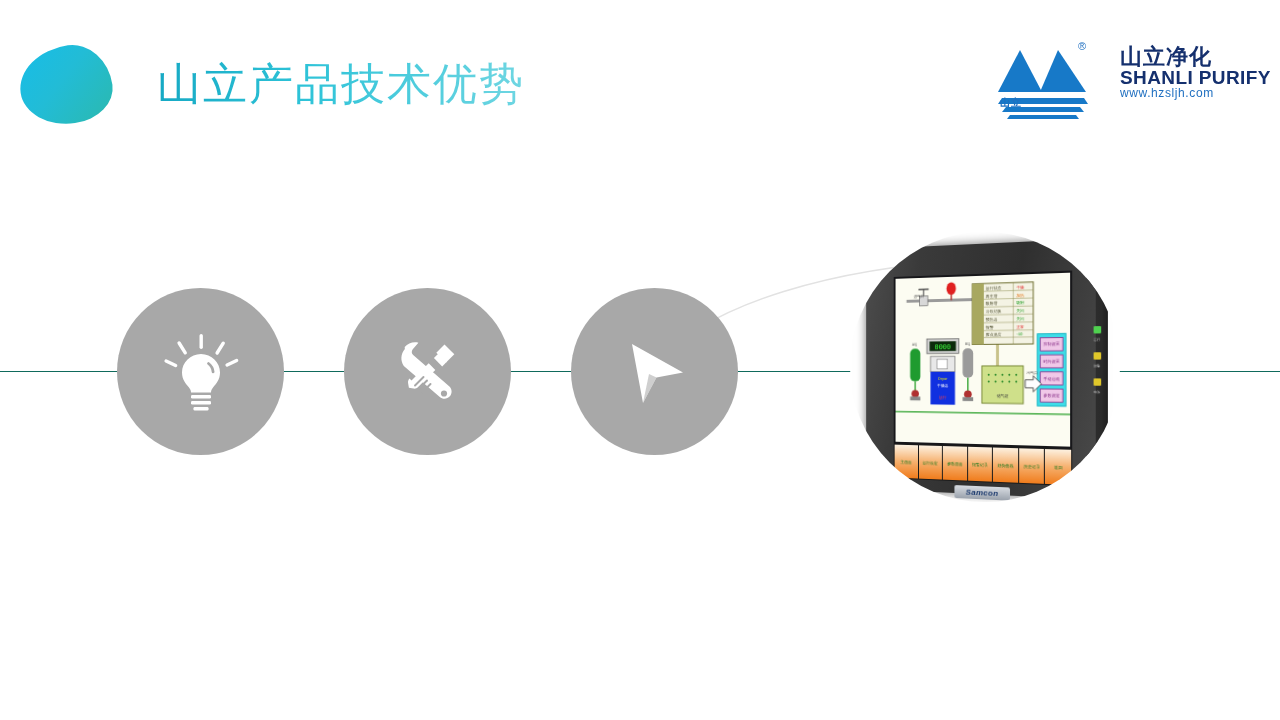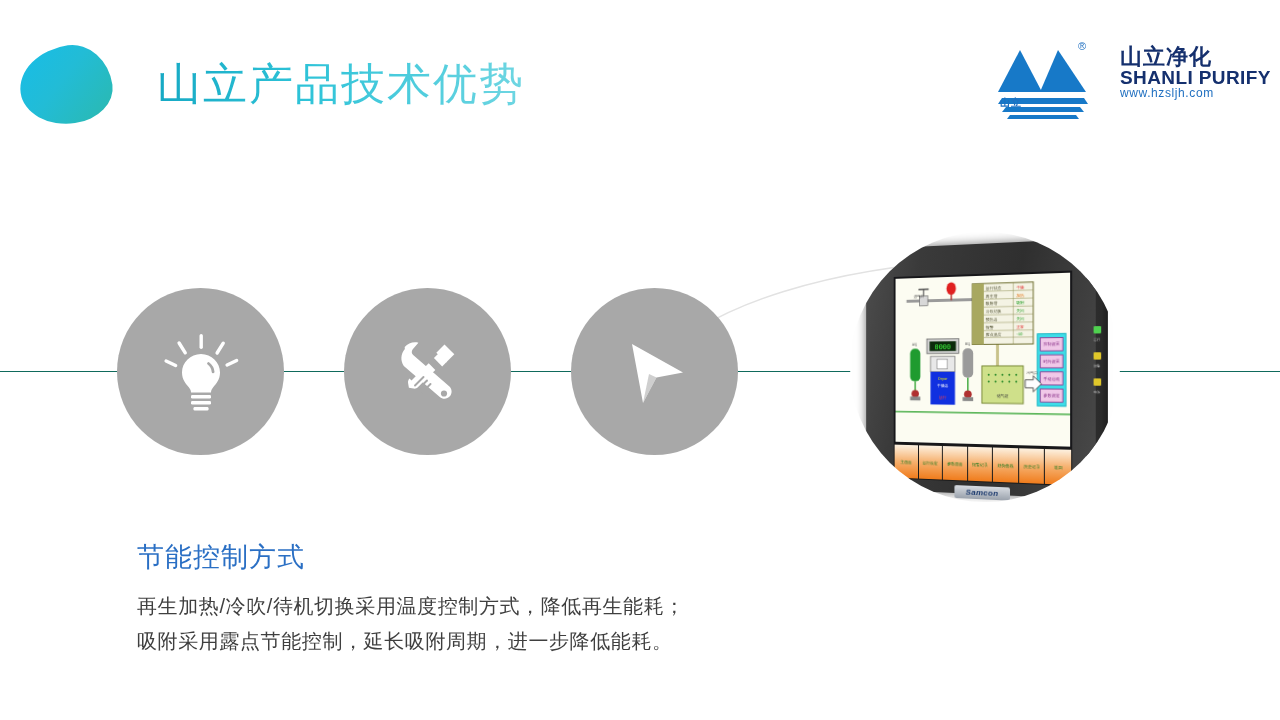--- a/index.html
+++ b/index.html
@@ -302,19 +302,14 @@
           <div class="led-lbl">报警</div>
           <div class="led" style="background:#e0c72a"></div>
           <div class="led-lbl">电源</div>
         </div>
 
         <div class="nameplate">Samcon</div>
       </div>
     </div>
   </div>
 
-  <div class="subhead">节能控制方式</div>
-  <div class="body-lines">
-    <div class="body-line">再生加热/冷吹/待机切换采用温度控制方式，降低再生能耗；</div>
-    <div class="body-line">吸附采用露点节能控制，延长吸附周期，进一步降低能耗。</div>
-  </div>
 
 </div>
 
 </body></html>

